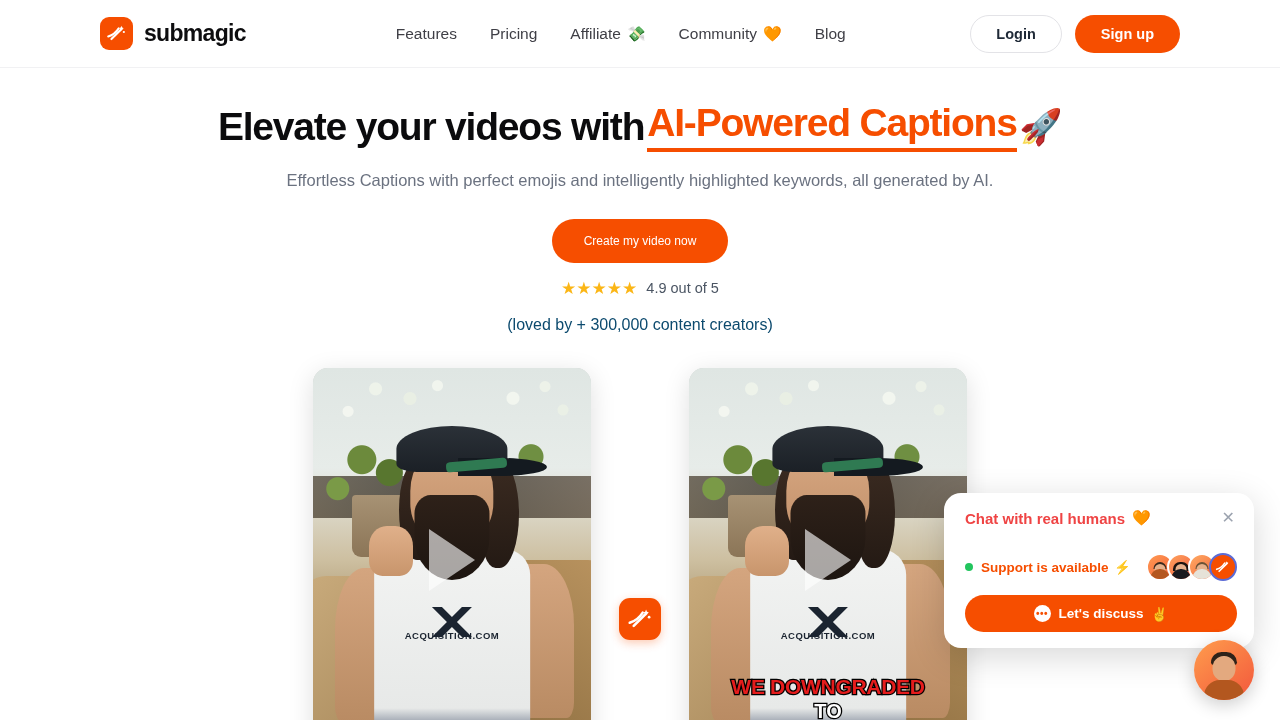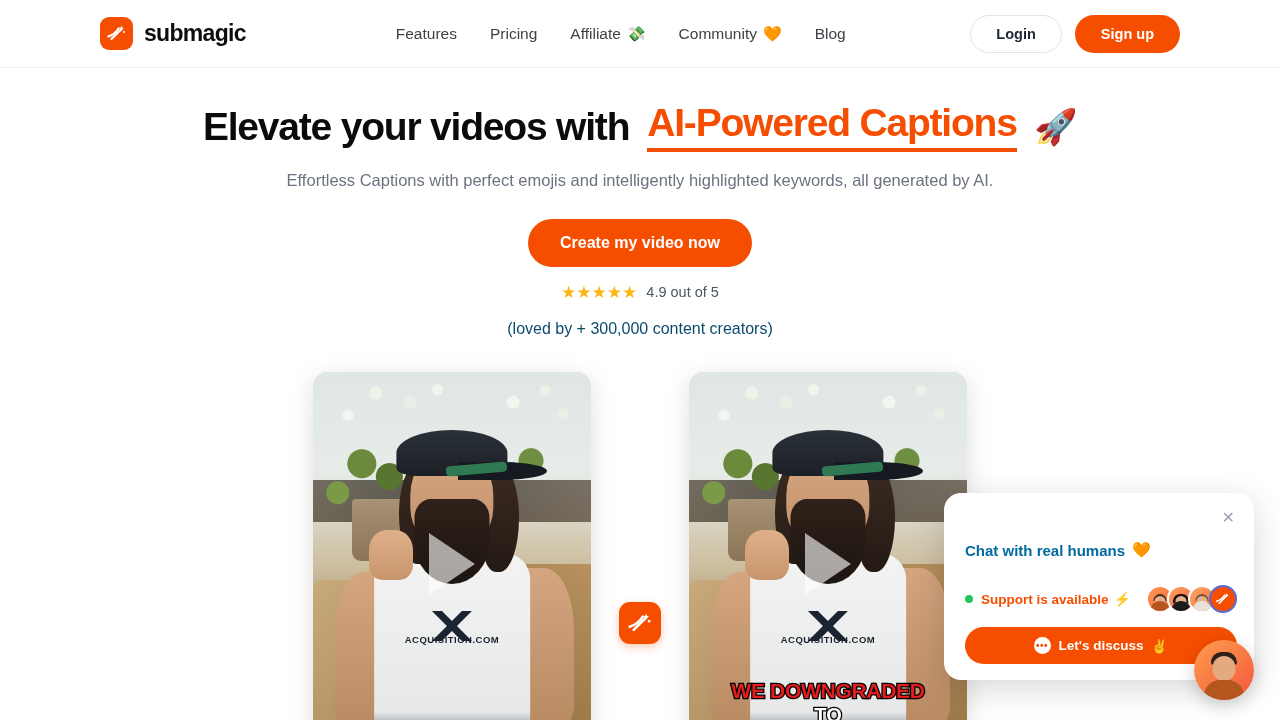--- a/index.html
+++ b/index.html
@@ -56,39 +56,39 @@
     font-size:14.5px; font-weight:700;
     padding:11px 26px; border-radius:999px; cursor:pointer;
     font-family:inherit;
   }
 
   
   .hero { text-align:center; padding-top:34px; }
   .headline {
     font-size:39px; font-weight:800; letter-spacing:-1.2px;
     line-height:1.1; color:#0b0b0d;
-    display:flex; align-items:center; justify-content:center; gap:18px;
+    display:flex; align-items:center; justify-content:center; gap:3px;
     flex-wrap:nowrap;
   }
   .headline-accent {
     color:#F64E00;
     border-bottom:4px solid #F64E00;
     padding-bottom:3px;
   }
   .rocket { font-size:35px; line-height:1; }
 
   .subheadline {
     margin-top:19px;
     font-size:16.5px; color:#6b7280; font-weight:400;
   }
 
   .cta-wrap { margin-top:29px; }
   .btn-cta {
     background:#F64E00; color:#fff; border:none;
-    font-size:16px; font-weight:700; font-family:inherit;
+    font-size:12px; font-weight:400; font-family:inherit;
     padding:15px 32px; border-radius:999px; cursor:pointer;
   }
 
   .rating { margin-top:17px; display:flex; flex-direction:column; align-items:center; gap:3px; }
   .rating-row { display:flex; align-items:center; gap:9px; }
   .stars { display:flex; gap:1px; color:#FBB616; font-size:17px; line-height:1; }
   .rating-text { font-size:14.5px; color:#4b5563; }
   .rating-sub { font-size:16px; color:#0c4a6e;margin-top:16px; }
 
   
@@ -259,22 +259,22 @@
     position:absolute; right:26px; top:493px;
     width:310px;
     background:#fff;
     border-radius:17px;
     box-shadow:0 8px 34px rgba(0,0,0,.16);
     padding:16px 17px 16px 21px;
     z-index:60;
   }
   .chat-title-row { display:flex; align-items:flex-start; }
   .chat-title {
-    font-size:15px; font-weight:700; color:#0369a1;
-    display:flex; align-items:center; gap:7px;margin-top:32px;
+    font-size:15px; font-weight:700; color:#ef4444;
+    display:flex; align-items:center; gap:7px;
   }
   .chat-close {
     margin-left:auto; color:#9ca3af; font-size:16px; cursor:pointer;
     line-height:1; padding:1px 2px;
   }
   .chat-status-row { display:flex; align-items:center; margin-top:26px; }
   .dot {
     width:8px; height:8px; border-radius:50%; background:#22c55e;
     flex:none; margin-right:8px;
   }

